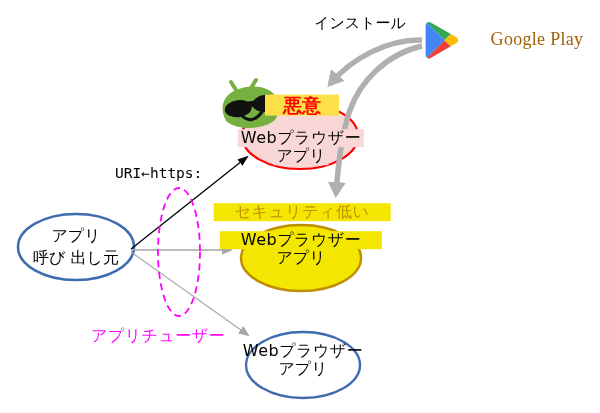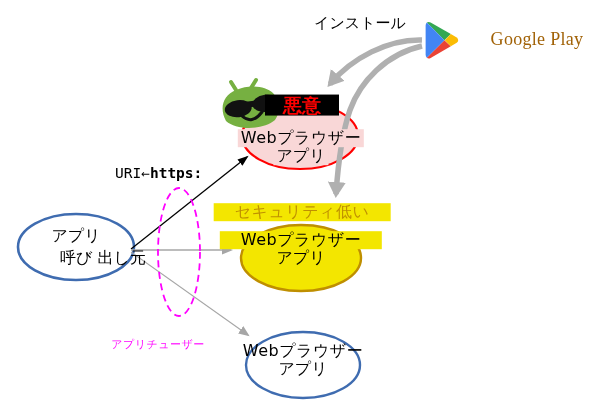--- a/index.html
+++ b/index.html
@@ -9,36 +9,36 @@
   }
   svg.layer { position:absolute; left:0; top:0; width:600px; height:413px; }
   .lbl {
     position:absolute; white-space:nowrap; color:#000;
     transform:translate(-50%,-50%); line-height:1.1;
   }
   .lbl-install  { left:360px; top:23px;  font-size:15px; }
   .lbl-gplay    { left:537px; top:40px;  font-size:18px; color:#a16207;
                   font-family:Liberation Serif, serif; letter-spacing:0.3px; }
   .lbl-akui     { left:302px; top:105px; font-size:19px; font-weight:bold;
-                  color:#ff0000; background:#000000; padding:0 18px; }
+                  color:#ff0000; background:#fde047; padding:0 18px; }
   .hl-pink      { background:#f9d7d7; padding:0 3px; }
   .hl-yellow    { background:#f3e600; padding:0 21px; }
   .lbl-mal1     { left:301px; top:138px; font-size:16px; letter-spacing:0.5px; }
   .lbl-mal2     { left:301px; top:156px; font-size:16px; }
   .lbl-seclow   { left:302px; top:212px; font-size:16px; color:#bf9000; letter-spacing:0.5px; }
   .lbl-low1     { left:301px; top:240px; font-size:16px; letter-spacing:0.5px; }
   .lbl-low2     { left:301px; top:258px; font-size:16px; }
   .lbl-plain1   { left:303px; top:351px; font-size:16px; letter-spacing:0.5px; }
   .lbl-plain2   { left:303px; top:369px; font-size:16px; }
   .lbl-caller1  { left:76px;  top:236px; font-size:16px; }
-  .lbl-caller2  { left:76px;  top:258px; font-size:16px;margin-left:27px; }
-  .lbl-chooser  { left:158px; top:345px; font-size:11px; color:#ff00ff; letter-spacing:0.5px; }
+  .lbl-caller2  { left:76px;  top:258px; font-size:16px; }
+  .lbl-chooser  { left:158px; top:336px; font-size:16px; color:#ff00ff; letter-spacing:0.5px; }
   .lbl-uri      { left:115px; top:174px; transform:translateY(-50%);
                   font-family:"DejaVu Sans Mono", monospace; font-size:14.5px; }
-  .lbl-uri .scheme { font-weight:bold; }
+  .lbl-uri .scheme { font-weight:normal; }
 </style>
 </head>
 <body>
 
 <div class="canvas">
 
   <svg class="layer" viewBox="0 0 600 413">
     <defs>
       <marker id="mBig" markerUnits="userSpaceOnUse" markerWidth="18" markerHeight="20" refX="12" refY="9" orient="auto">
         <path d="M0,0 L16,9 L0,18 Z" fill="#b0b0b0"></path>

